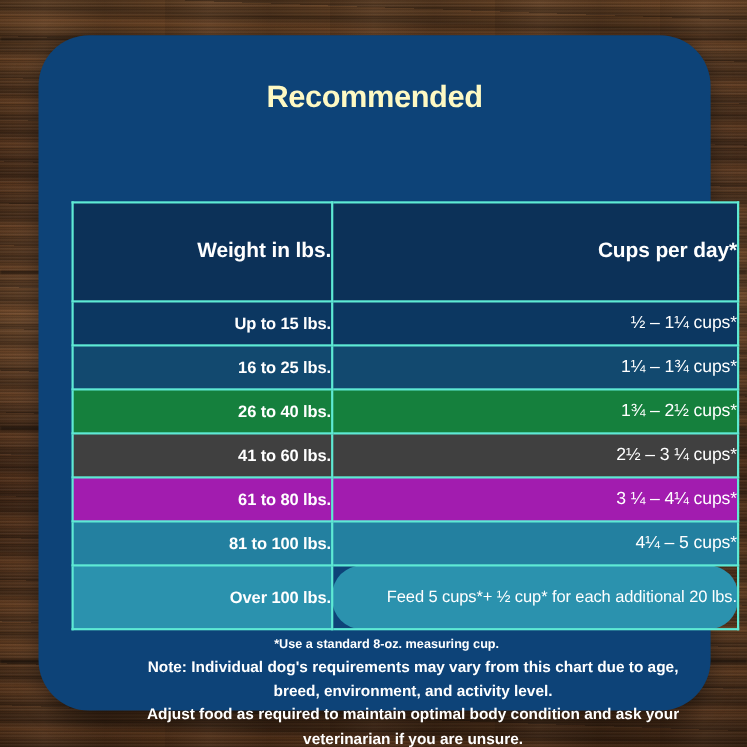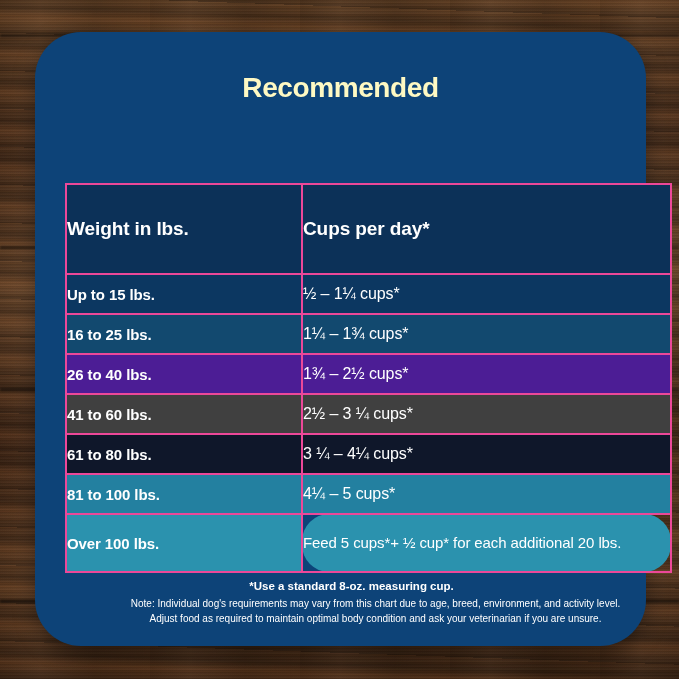--- a/index.html
+++ b/index.html
@@ -81,23 +81,23 @@
     position: absolute;
     left: 30px;
     top: 151px;
     width: 551px;
     border: 2px solid #f4f7f9;
     border-collapse: collapse;
     table-layout: fixed;
   }
 
   .table td, .table th {
-    border: 2px solid #ec4899;
+    border: 2px solid #5eead4;
     color: #ffffff;
-    text-align: left;
+    text-align: right;
     vertical-align: middle;
   }
 
   .col-weight { width: 236px; }
   .col-cups   { width: 369px; }
 
   thead th {
     background: #0c3158;
     height: 90px;
     font-size: 19px;
@@ -108,45 +108,45 @@
   tbody td {
     height: 40px;
     font-size: 15px;
     letter-spacing: -0.1px;
   }
   tbody td.weight-cell { font-weight: bold; }
   tbody td.cups-cell   { font-weight: normal; font-size: 16px; }
 
   tbody tr.r0 td { background: #0c3761; }
   tbody tr.r1 td { background: #12496f; }
-  tbody tr.r2 td { background: #4c1d95; }
+  tbody tr.r2 td { background: #15803d; }
   tbody tr.r3 td { background: #404040; }
-  tbody tr.r4 td { background: #0f172a; }
+  tbody tr.r4 td { background: #a21caf; }
   tbody tr.r5 td { background: #2380a0; }
   tbody tr.r6 td { background: #2b92ae; height: 58px; }
 
   tbody tr.r6 td.cups-cell { line-height: 1.35; font-size: 15px; border-radius: 27px; }
 
   .footnotes {
     position: absolute;
     left: 24px;
     top: 546px;
     width: 563px;
     text-align: center;
     color: #ffffff;
     margin-left: 11px;
   }
   .fn-bold {
     font-size: 11.5px;
     font-weight: bold;
     line-height: 1.55;
   }
   .fn-line {
-    font-size: 10px;
-    font-weight: normal;
+    font-size: 14px;
+    font-weight: bold;
     line-height: 1.55;
     padding-left: 48px;
   }
 </style>
 </head>
 <body>
 
 <div class="wood-seam" style="top:34px"></div>
 <div class="wood-seam" style="top:246px"></div>
 <div class="wood-seam" style="top:388px"></div>

